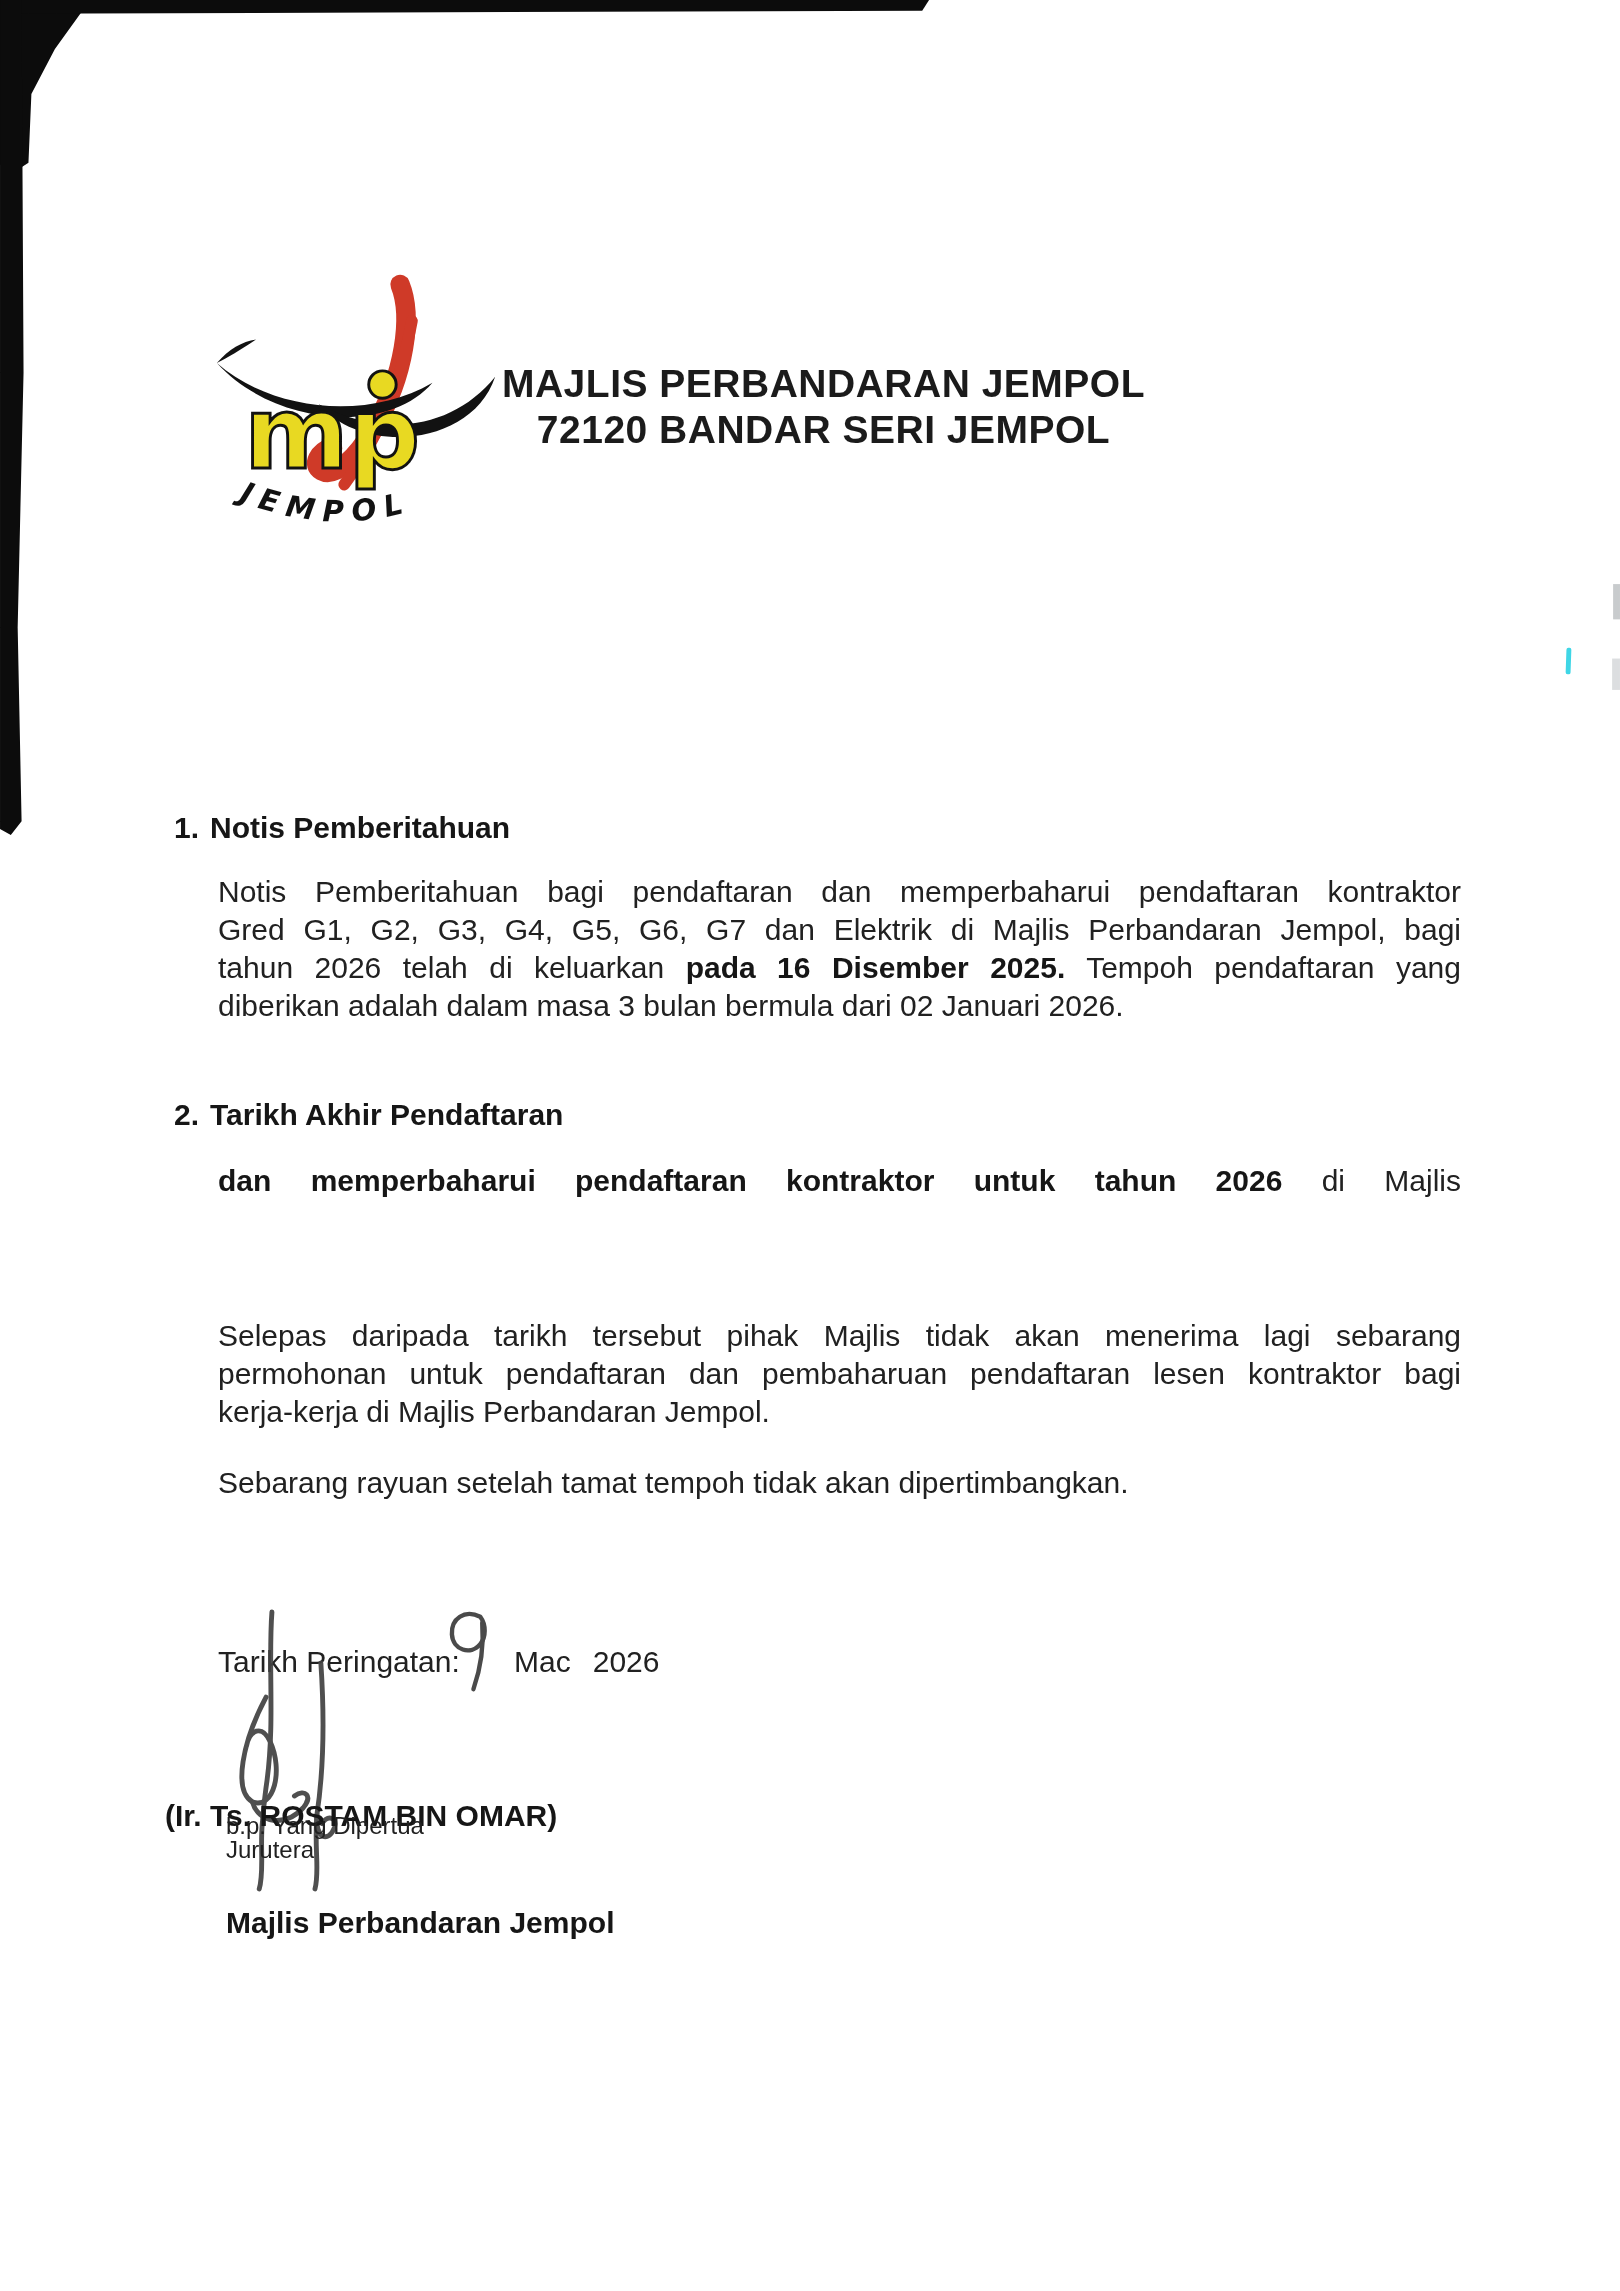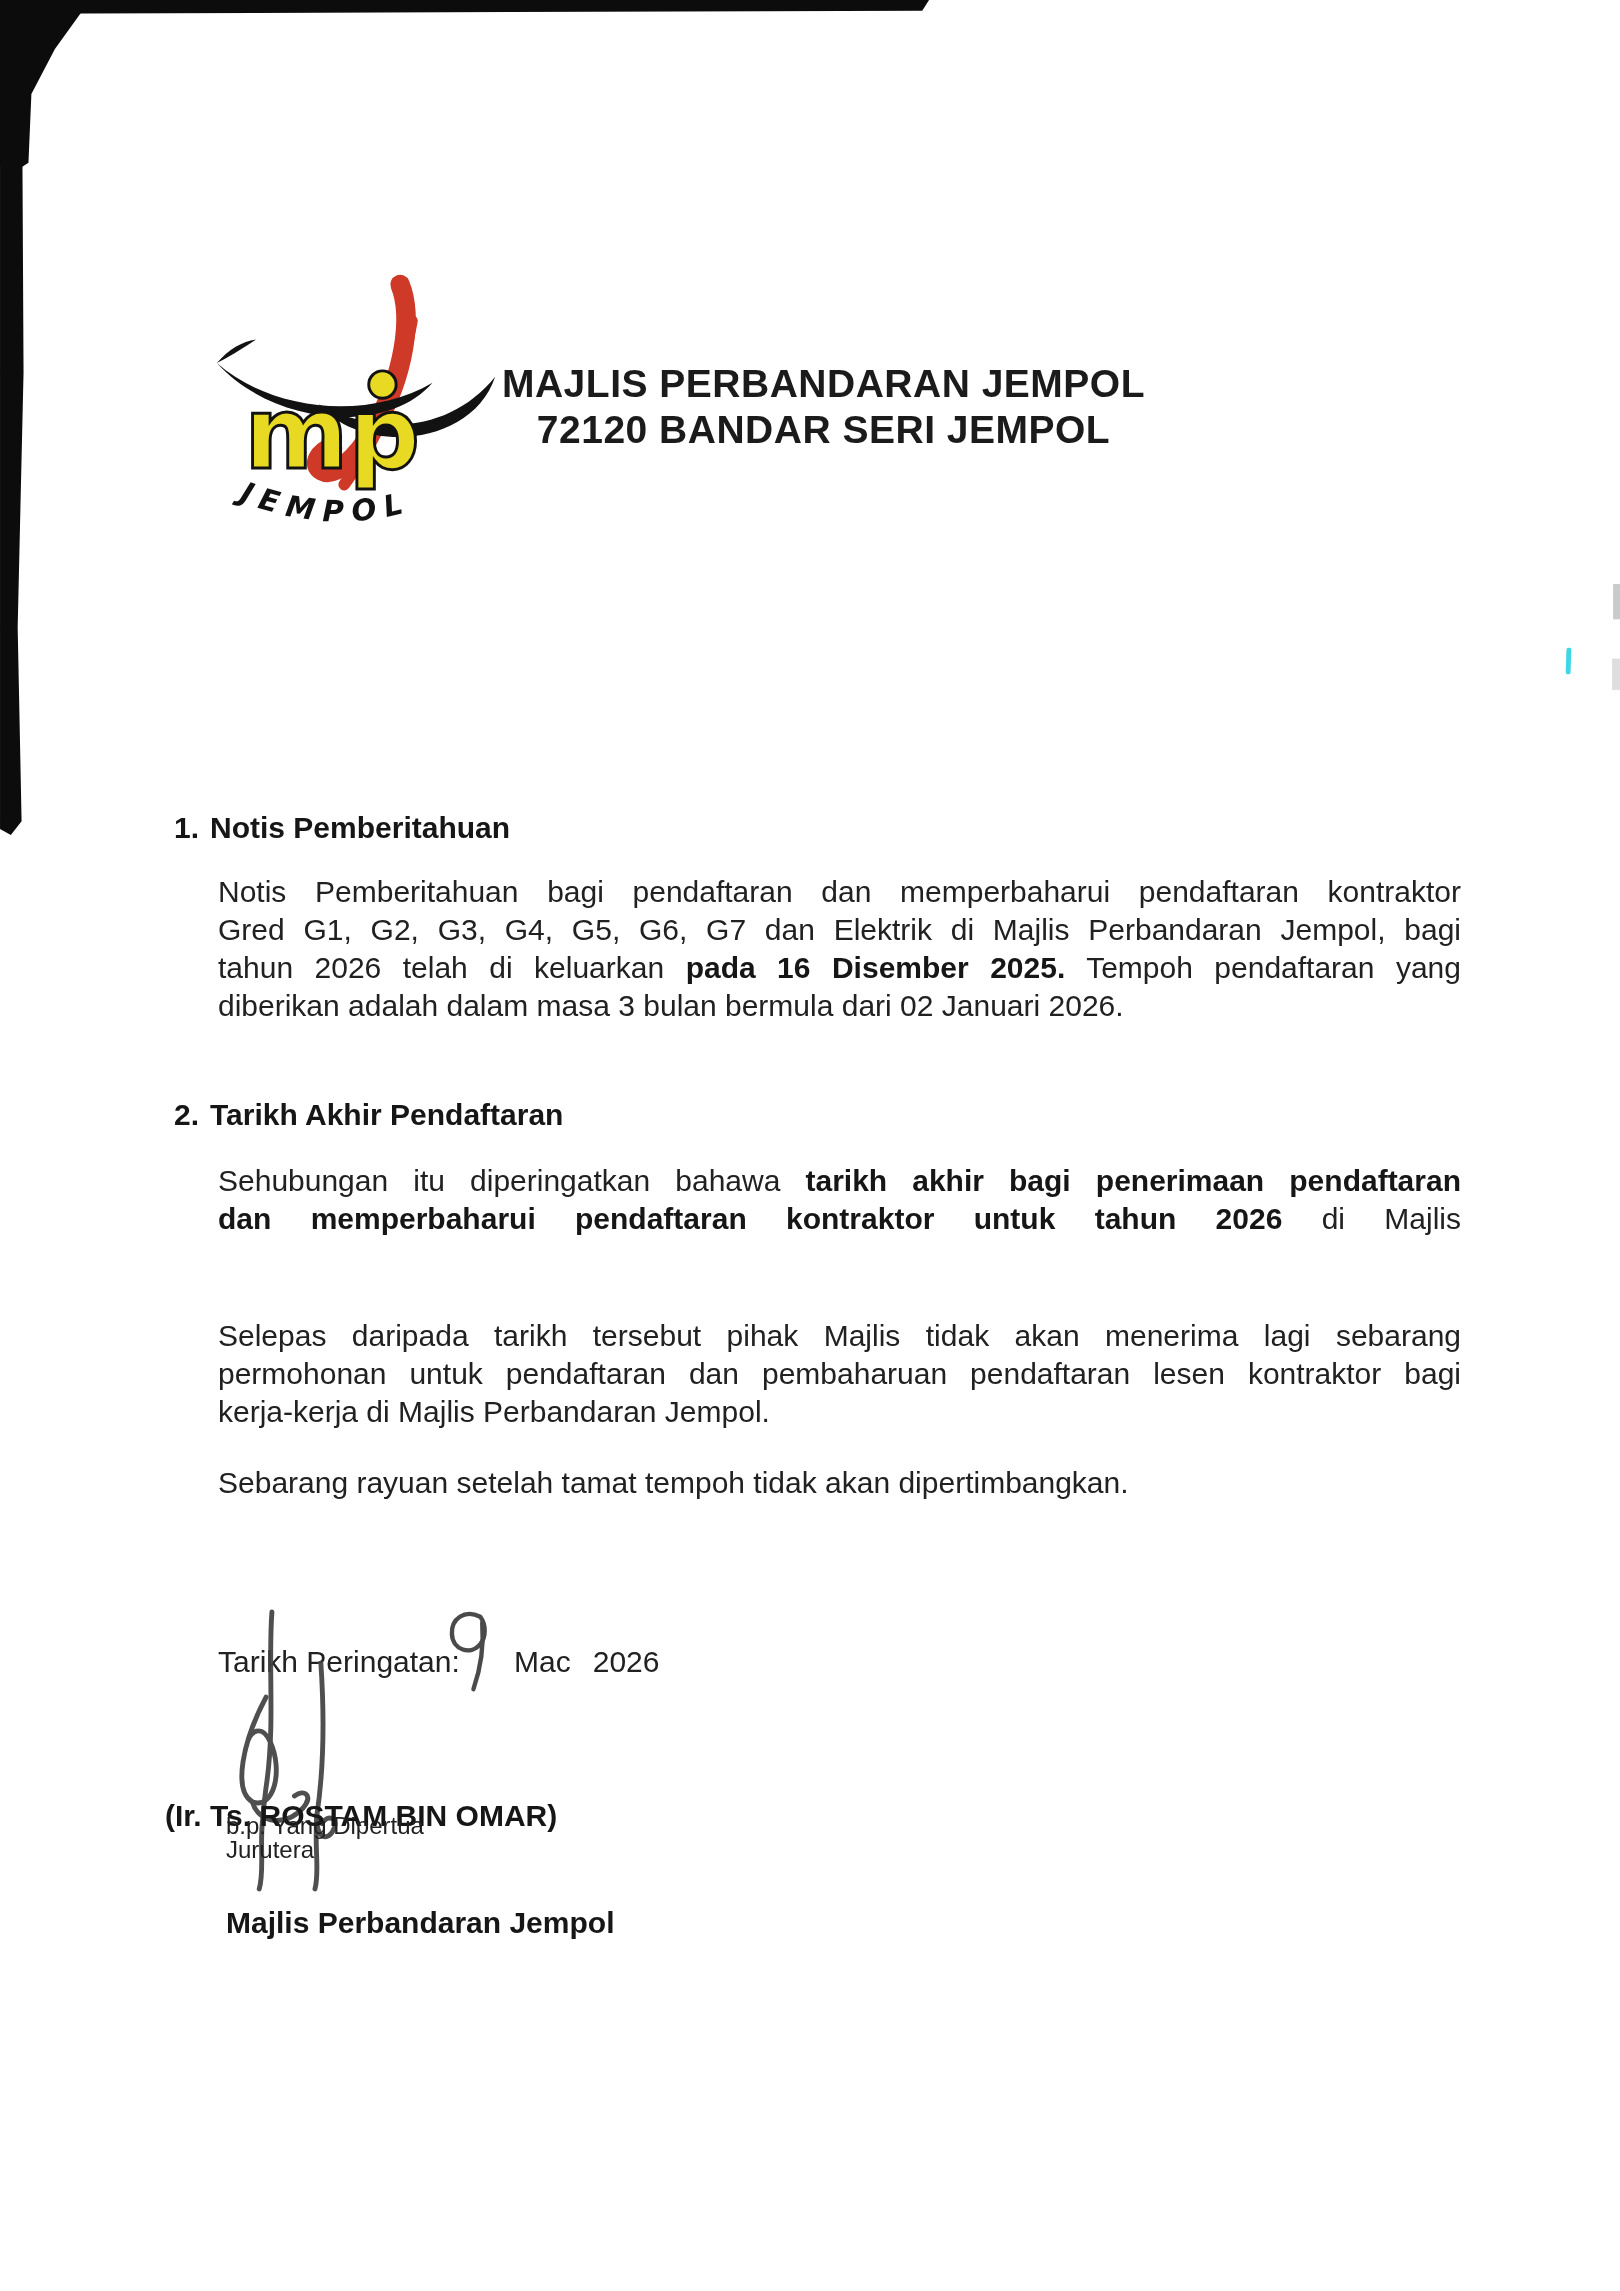--- a/index.html
+++ b/index.html
@@ -78,21 +78,20 @@
       <div class="pline jline"><span class="seg-n">Notis Pemberitahuan  bagi pendaftaran dan memperbaharui pendaftaran kontraktor</span></div>
       <div class="pline jline"><span class="seg-n">Gred G1, G2, G3, G4, G5, G6, G7 dan Elektrik di Majlis Perbandaran Jempol, bagi</span></div>
       <div class="pline jline"><span class="seg-n">tahun 2026 telah di keluarkan </span><span class="seg-b">pada 16 Disember 2025.</span><span class="seg-n"> Tempoh pendaftaran yang</span></div>
       <div class="pline lline"><span class="seg-n">diberikan adalah dalam masa 3 bulan bermula dari 02 Januari 2026.</span></div>
     </div>
 
   <div class="sec-head" style="left:174px;top:1098px;">
     <span class="sec-num">2.</span><span>Tarikh Akhir Pendaftaran</span>
   </div>
   <div class="para bodytxt" style="left:218px;top:1162px;width:1243px;">
-      <div class="pline jline"><span class="seg-n">Sehubungan itu diperingatkan  bahawa </span><span class="seg-b">tarikh akhir bagi penerimaan pendaftaran</span></div>
       <div class="pline jline"><span class="seg-b">dan memperbaharui pendaftaran kontraktor untuk tahun 2026</span><span class="seg-n"> di Majlis</span></div>
     </div>
   <div class="para bodytxt" style="left:218px;top:1317px;width:1243px;">
       <div class="pline jline"><span class="seg-n">Selepas daripada tarikh tersebut pihak Majlis tidak akan menerima lagi sebarang</span></div>
       <div class="pline jline"><span class="seg-n">permohonan untuk pendaftaran dan pembaharuan pendaftaran lesen kontraktor bagi</span></div>
       <div class="pline lline"><span class="seg-n">kerja-kerja di Majlis Perbandaran Jempol.</span></div>
     </div>
   <div class="para bodytxt" style="left:218px;top:1464px;width:1243px;">
       <div class="pline lline"><span class="seg-n">Sebarang rayuan setelah tamat tempoh tidak akan dipertimbangkan.</span></div>
     </div>

